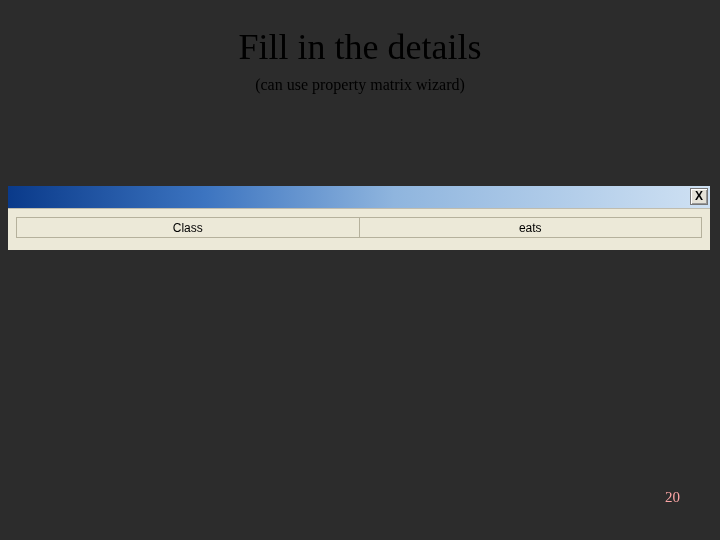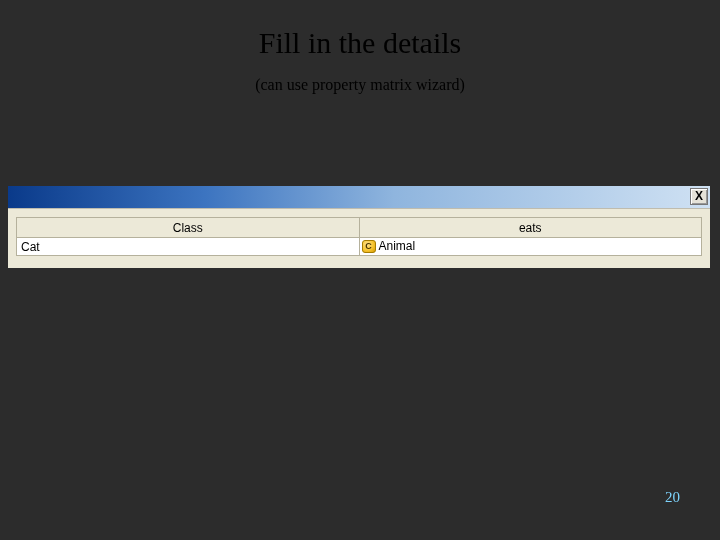--- a/index.html
+++ b/index.html
@@ -9,27 +9,27 @@
     font-family: Arial, Helvetica, sans-serif;
     color: #000;
     position: relative;
     overflow: hidden;
   }
   .slide-title {
     width: 100%;
     text-align: center;
     padding-top: 26px;
     font-family: "Times New Roman", Times, serif;
-    font-size: 30px;
+    font-size: 36px;
     color: #000;
   }
   .slide-subtitle {
     width: 100%;
     text-align: center;
-    margin-top: 16px;
+    margin-top: 8px;
     font-family: "Times New Roman", Times, serif;
     font-size: 16px;
     color: #000;
   }
   .window {
     position: absolute;
     left: 8px;
     top: 186px;
     width: 702px;
     background: #eee;
@@ -131,21 +131,21 @@
   }
   .row-selected .eats-item {
     background: #d6e3f4;
   }
   .page-number {
     position: absolute;
     right: 40px;
     bottom: 34px;
     font-family: "Times New Roman", Times, serif;
     font-size: 15px;
-    color: #7dd3fc;
+    color: #fca5a5;
   }
 </style>
 </head>
 <body>
 
 <div class="slide-title">Fill in the details</div>
 <div class="slide-subtitle">(can use property matrix wizard)</div>
 
 <div class="window">
   <div class="titlebar">
@@ -153,31 +153,18 @@
   </div>
   <div class="client">
     <table class="matrix">
       <thead>
         <tr>
           <th>Class</th>
           <th>eats</th>
         </tr>
       </thead>
       <tbody id="matrix-body">
-          <tr>
-            <td>
-              <div class="class-cell">Cat</div>
-            </td>
-            <td class="eats-cell">
-              <div class="eats-item">
-                <span class="class-icon">
-                  <span class="class-icon-text">C</span>
-                </span>
-                <span class="eats-label">Animal</span>
-              </div>
-            </td>
-          </tr>
         </tbody>
     </table>
   </div>
 </div>
 
 <div class="page-number">20</div>
 
 </body></html>

